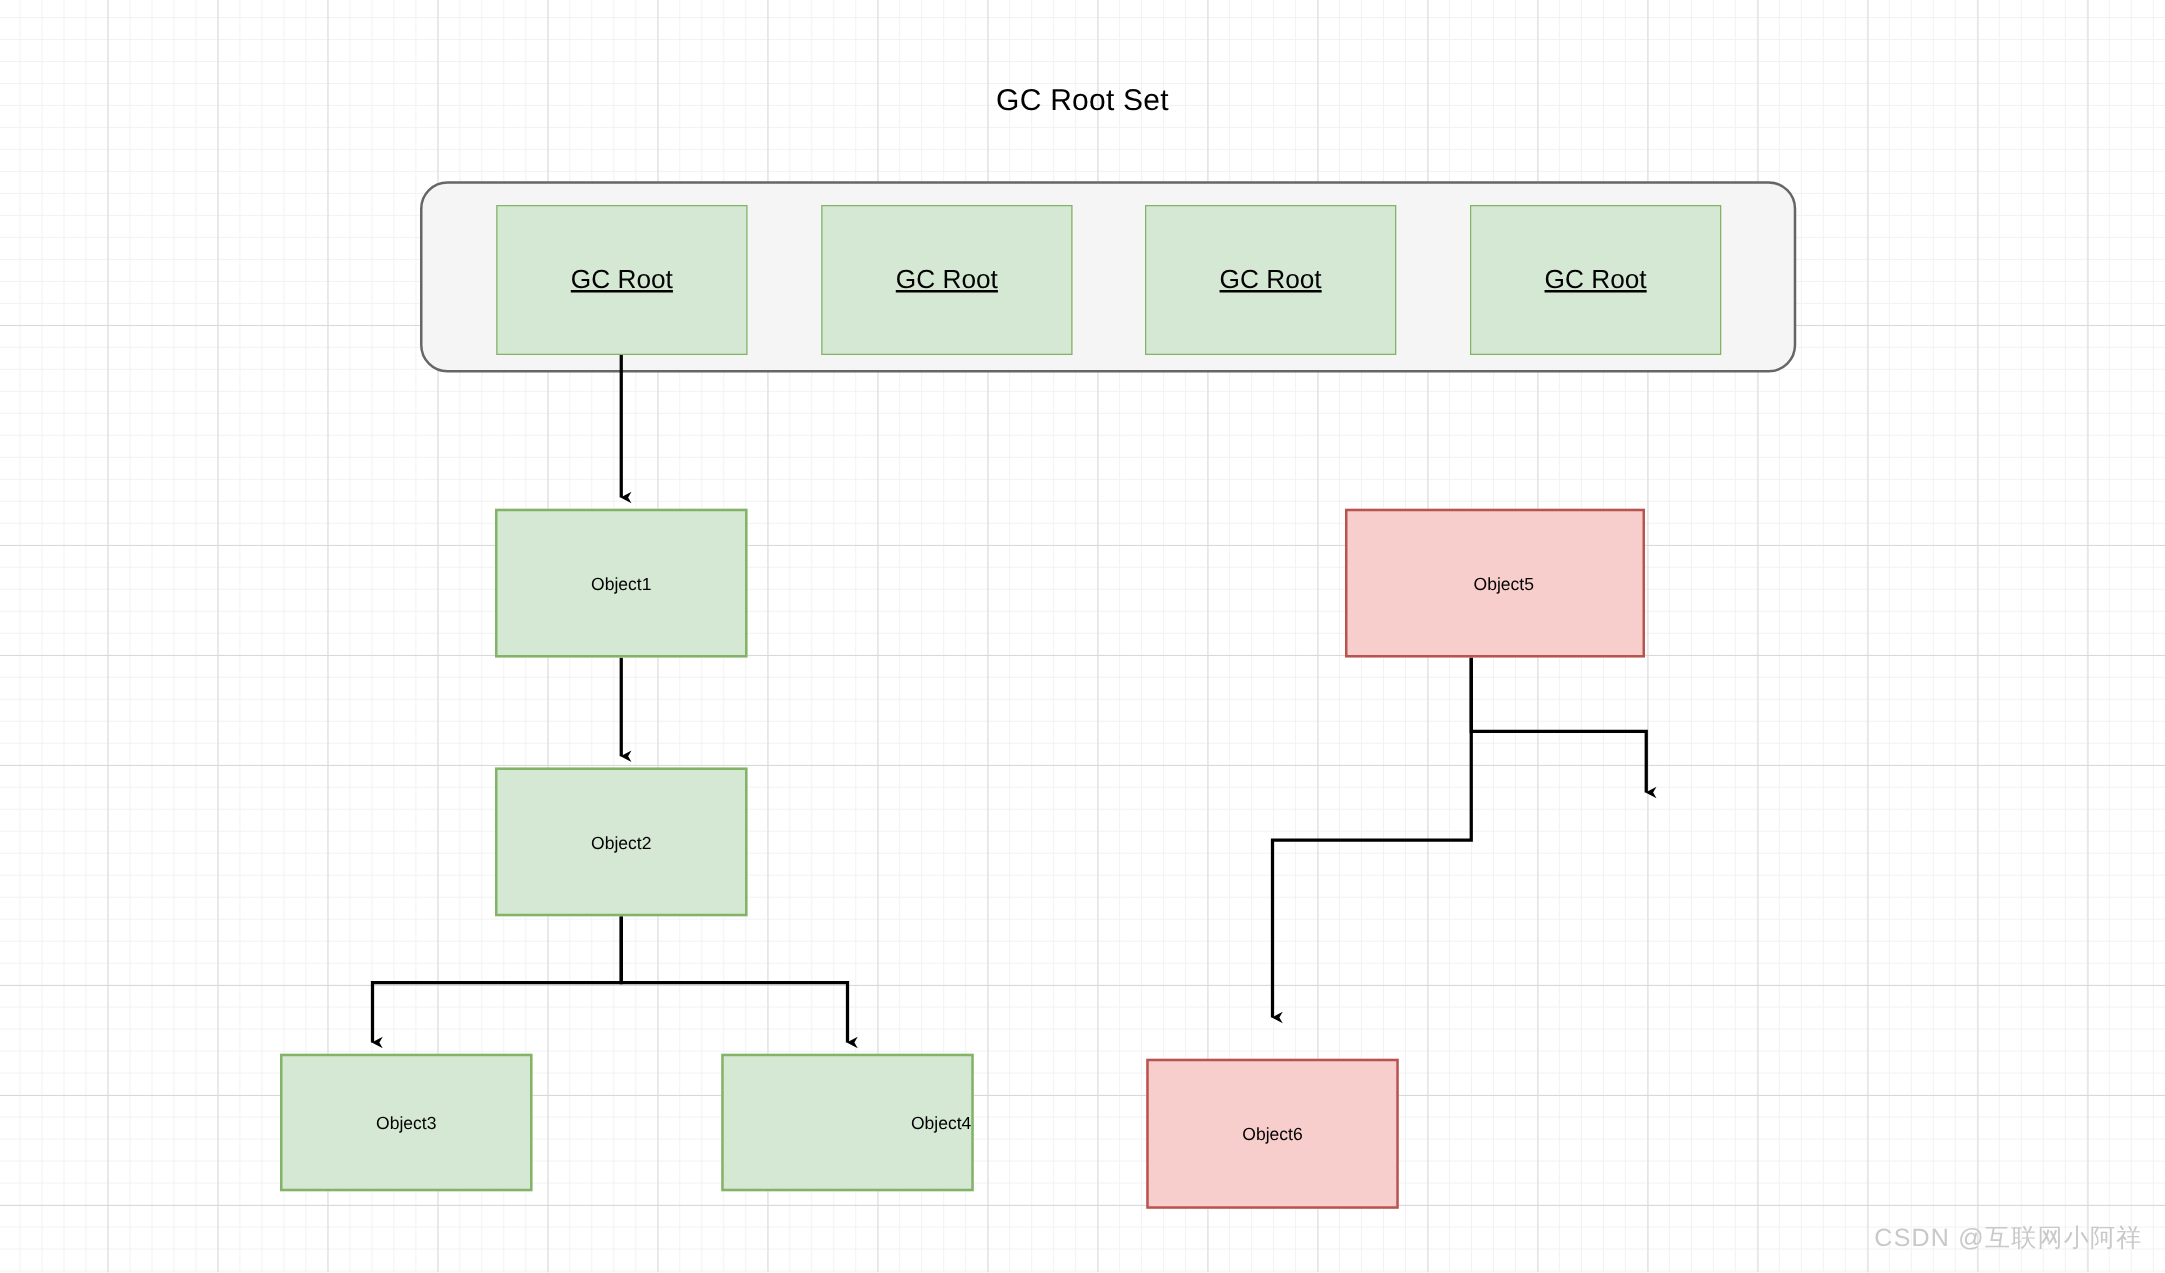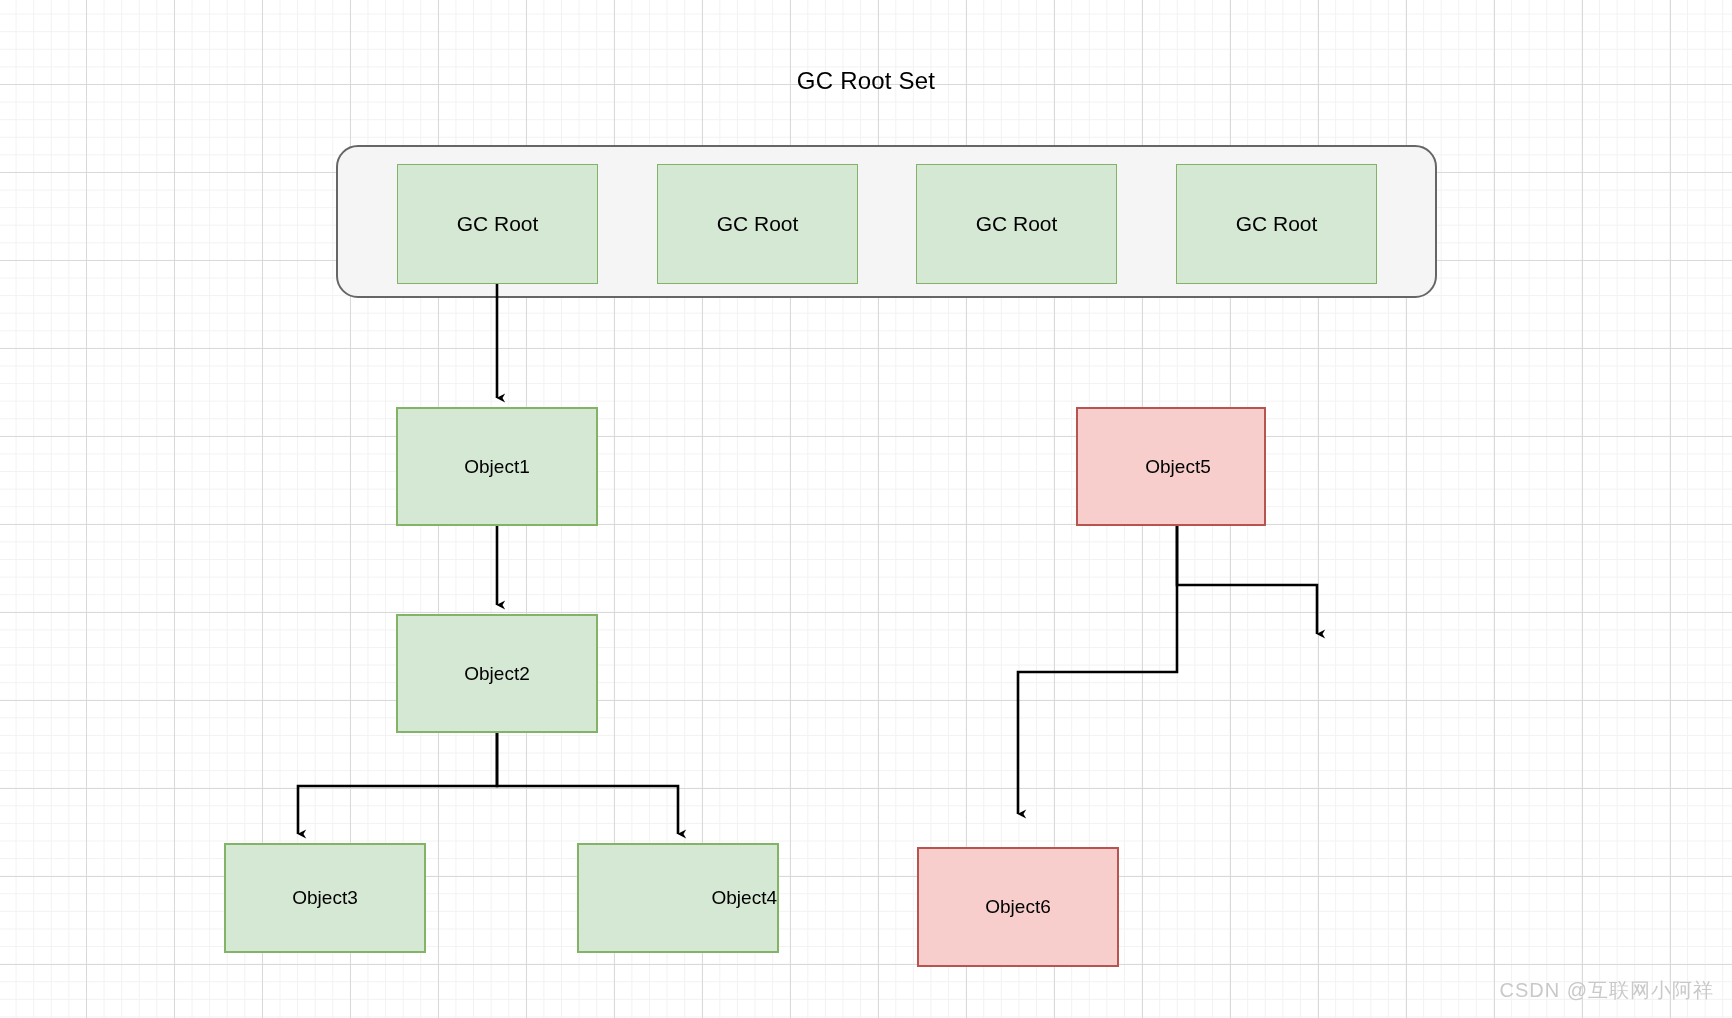--- a/index.html
+++ b/index.html
@@ -59,49 +59,50 @@
     width: 201px;
     height: 120px;
     background: #d5e8d4;
     border: 1px solid #82b366;
     box-sizing: border-box;
     display: flex;
     align-items: center;
     justify-content: center;
     font-size: 21px;
     color: #000000;
+    text-decoration: underline;
   }
   .gc-root-box.r0 { left: 397px; }
   .gc-root-box.r1 { left: 657px; }
   .gc-root-box.r2 { left: 916px; }
   .gc-root-box.r3 { left: 1176px; }
 
   .node-box {
     position: absolute;
     box-sizing: border-box;
     display: flex;
     align-items: center;
     justify-content: center;
-    font-size: 19px;
+    font-size: 14px;
     color: #000000;
   }
   .node-box.green {
     background: #d5e8d4;
     border: 2px solid #82b366;
   }
   .node-box.red {
     background: #f8cecc;
     border: 2px solid #b85450;
   }
 
   .n-object1 { left: 396px; top: 407px; width: 202px; height: 119px; }
   .n-object2 { left: 396px; top: 614px; width: 202px; height: 119px; }
   .n-object3 { left: 196px; top: 843px; width: 202px; height: 110px; margin-left: 28px; }
   .n-object4 { left: 577px; top: 843px; width: 202px; height: 110px; justify-content: flex-end; }
-  .n-object5 { left: 1076px; top: 407px; width: 190px; height: 119px; padding-left: 14px; }
+  .n-object5 { left: 1076px; top: 407px; width: 240px; height: 119px; padding-left: 14px; }
   .n-object6 { left: 917px; top: 823px; width: 202px; height: 120px; margin-top: 24px; }
   .n-object7 { left: 1216px; top: 643px; width: 202px; height: 120px; }
 
   #edges {
     position: absolute;
     left: 0;
     top: 0;
     width: 1732px;
     height: 1018px;
     pointer-events: none;

